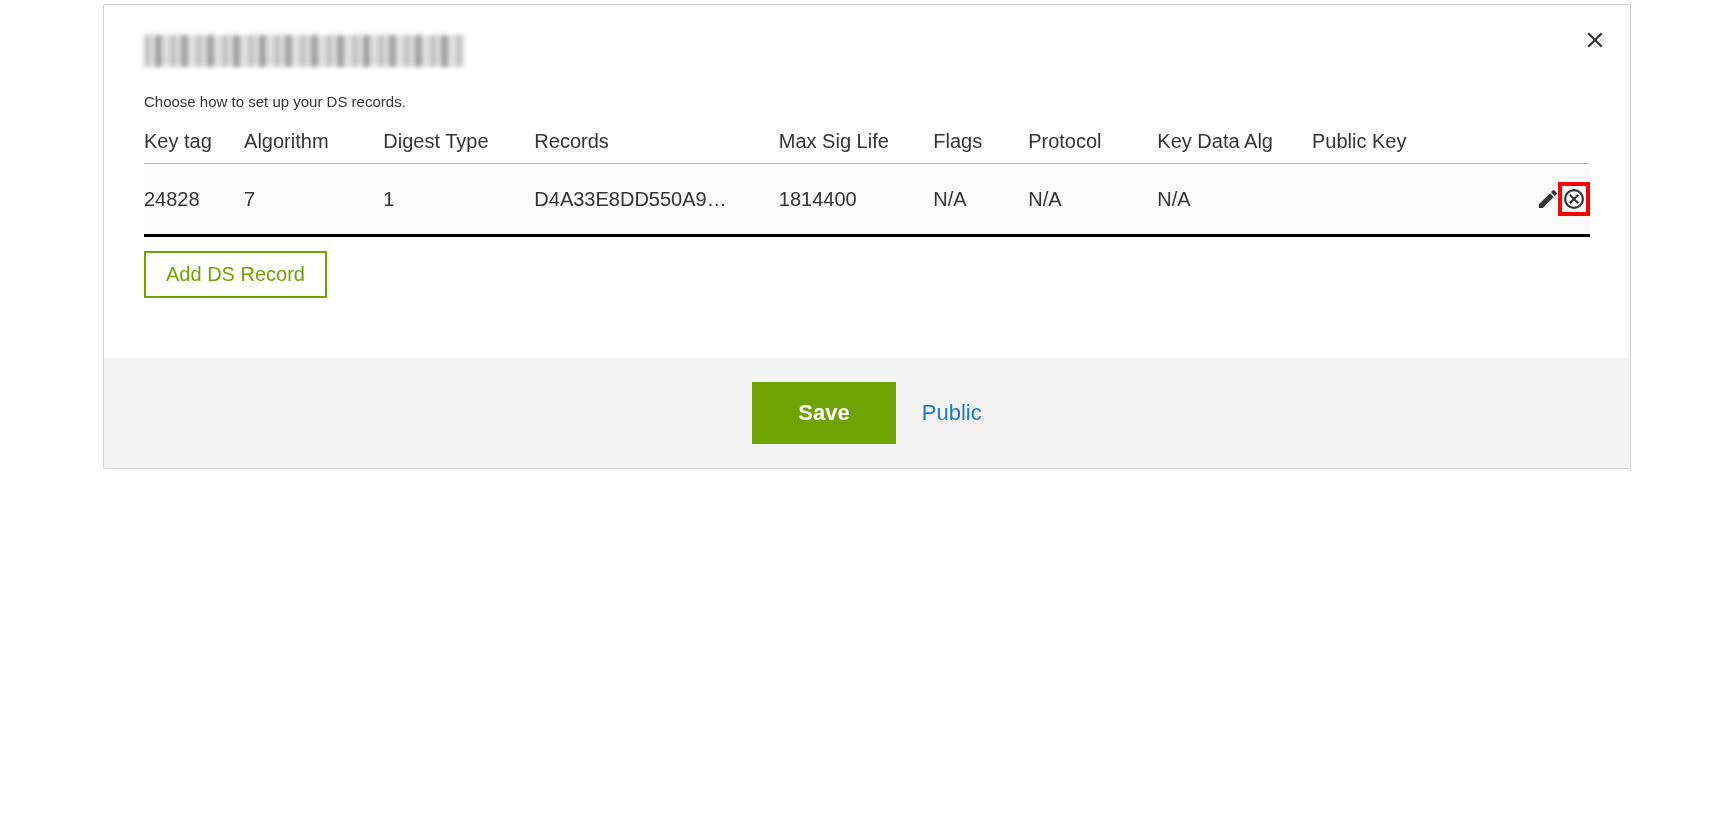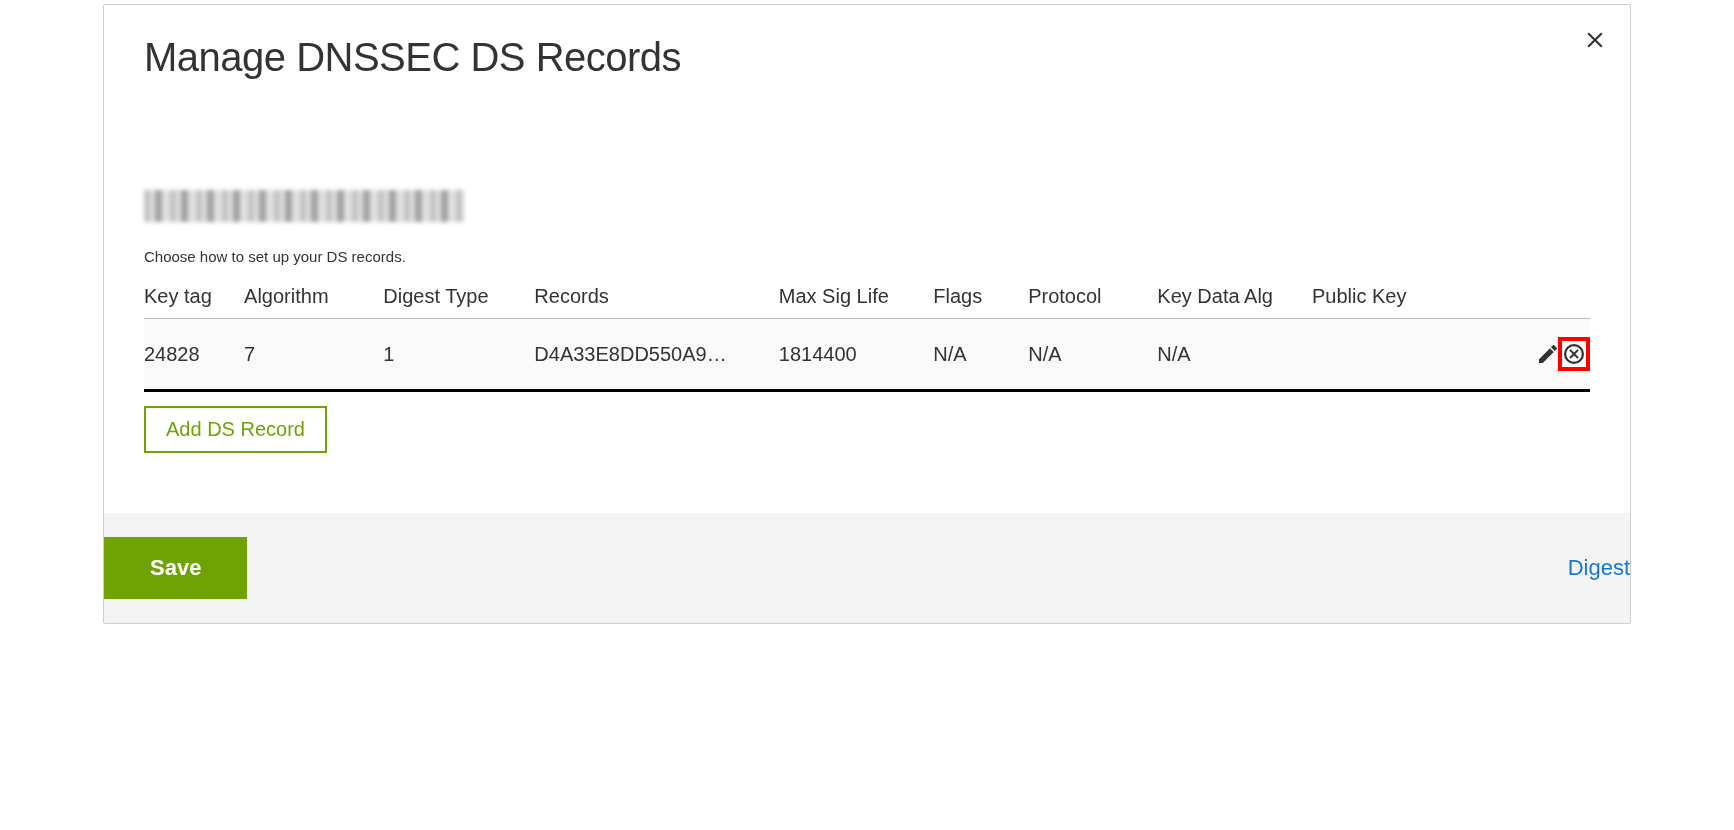--- a/index.html
+++ b/index.html
@@ -28,37 +28,36 @@
   .col-kdalg{width:155px;}
   .col-pkey{width:210px;}
   .col-act{width:65px;text-align:right;}
   tbody td.actions{text-align:right;white-space:nowrap;padding-right:0;}
   .ico-btn{display:inline-flex;align-items:center;justify-content:center;cursor:pointer;}
   .ico-btn svg{width:24px;height:24px;fill:#333;}
   .del-wrap{display:inline-flex;align-items:center;justify-content:center;
     border:4px solid #ff0000;padding:0 0 0 0;margin-left:-2px;height:34px;width:32px;box-sizing:border-box;}
   .add-btn{border:2px solid #6fa203;color:#6fa203;background:#fff;font-size:20px;
     padding:10px 20px;margin-top:14px;cursor:pointer;}
-  .footer{background:#f3f3f3;margin-top:60px;padding:24px 0;display:flex;justify-content:space-between;align-items:center;gap:26px;}
+  .footer{background:#f3f3f3;margin-top:60px;padding:24px 0;display:flex;justify-content:center;align-items:center;gap:26px;}
   .save-btn{background:#6fa203;color:#fff;border:none;font-size:22px;font-weight:600;padding:18px 46px;cursor:pointer;}
   .cancel-link{color:#1779d3;font-size:22px;cursor:pointer;}
 </style>
 </head>
 <body>
 
 <div class="modal">
   <div class="modal-inner">
     <span class="close-x">
       <svg viewBox="0 0 24 24">
           <path d="M19 6.41 17.59 5 12 10.59 6.41 5 5 6.41 10.59 12 5 17.59 6.41 19 12 13.41 17.59 19 19 17.59 13.41 12z"></path>
         </svg>
     </span>
 
     <div class="content">
-      <h1>Manage DNSSEC DS Records</h1>
 
       <div class="domain-blur"></div>
 
       <p class="instruction">Choose how to set up your DS records.</p>
 
       <table>
         <thead>
           <tr>
             <th class="col-keytag">Key tag</th>
             <th class="col-alg">Algorithm</th>
@@ -99,16 +98,16 @@
             </td>
           </tr>
         </tbody>
       </table>
 
       <button class="add-btn">Add DS Record</button>
     </div>
 
     <div class="footer">
       <button class="save-btn">Save</button>
-      <span class="cancel-link">Digest</span>
+      <span class="cancel-link">Public</span>
     </div>
   </div>
 </div>
 
 </body></html>

